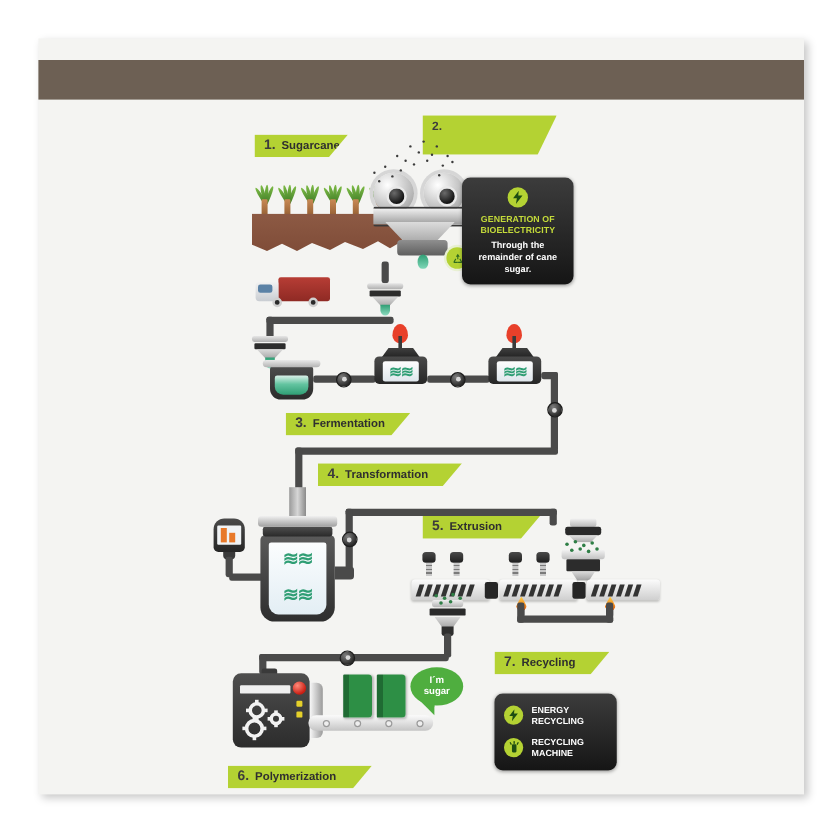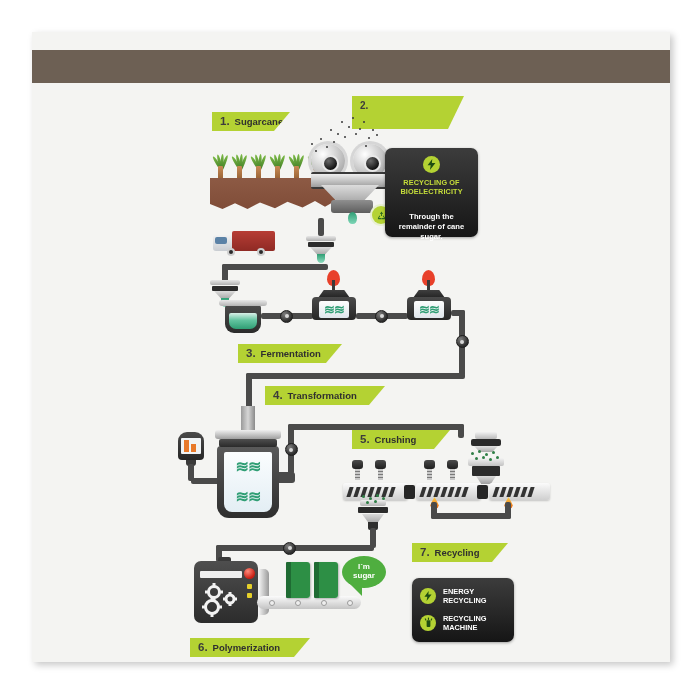--- a/index.html
+++ b/index.html
@@ -53,21 +53,21 @@
     background:linear-gradient(180deg,#3c3c3c 0%,#2b2b2b 45%,#151515 100%);
     box-shadow:0 1px 3px rgba(0,0,0,.35);
     box-sizing:border-box;
   }
   .bio-box{left:385px;top:148px;width:93px;height:89px;padding:7px 6px 6px;text-align:center;}
   .bio-icon{
     width:17px;height:17px;border-radius:50%;background:#b4d233;margin:1px auto 5px;
     display:flex;align-items:center;justify-content:center;
   }
   .bio-title{color:#c5dc3a;font-size:7.3px;font-weight:bold;line-height:1.25;letter-spacing:.1px;}
-  .bio-sub{color:#ffffff;font-size:7.6px;font-weight:bold;line-height:1.3;margin-top:16px;}
+  .bio-sub{color:#ffffff;font-size:7.6px;font-weight:bold;line-height:1.3;margin-top:4px;}
 
   .rec-box{left:412px;top:578px;width:102px;height:64px;padding:9px 8px;}
   .rec-row{display:flex;align-items:center;margin-bottom:8px;}
   .rec-ic{
     width:16px;height:16px;border-radius:50%;background:#b4d233;flex:0 0 16px;
     display:flex;align-items:center;justify-content:center;margin-right:7px;
   }
   .rec-lbl{color:#ffffff;font-size:7.4px;font-weight:bold;line-height:1.25;white-space:pre-line;}
 
   
@@ -403,21 +403,21 @@
       <path d="M20 18 L16.5 12 L14.8 13 L17.5 17.5 H12.5 V20 H19 Z" fill="#2f6b1f"></path>
     </svg>
   </div>
 
   <div class="darkbox bio-box">
     <div class="bio-icon">
       <svg width="9" height="11" viewBox="0 0 10 14" aria-hidden="true">
         <polygon points="6,0 0,8 4,8 3,14 10,5 5.5,5" fill="#1e4d12"></polygon>
       </svg>
     </div>
-    <div class="bio-title">RECYCLING OF
+    <div class="bio-title">GENERATION OF
 BIOELECTRICITY</div>
     <div class="bio-sub">Through the
 remainder of
 cane sugar.</div>
   </div>
 
   <div class="pipe v" style="left:318px;top:218px;height:18px;"></div>
   <div class="funnel" style="left:304px;top:236px;">
     <div class="cap"></div>
       <div class="dark"></div>
@@ -512,21 +512,21 @@
   </div>
   <div class="pipe h" style="left:279px;top:472px;width:16px;border-radius:0 3px 3px 0;height:11px;"></div>
 
   <div class="pipe h" style="left:288px;top:424px;width:176px;"></div>
   <div class="pipe v" style="left:288px;top:424px;height:50px;"></div>
   <div class="valve" style="left:284.5px;top:443px;"></div>
   <div class="pipe v" style="left:458px;top:424px;height:14px;"></div>
 
   <div class="banner" style="left:352px;top:430px;width:98px;height:19px;">
     <span class="num">5.</span>
-    <span class="txt">Crushing</span>
+    <span class="txt">Extrusion</span>
   </div>
 
   <div class="tower">
     <div class="t1"></div>
       <div class="t2"></div>
       <div class="t3"></div>
       <div class="t4"></div>
       <div class="t5"></div>
       <div class="t6"></div>
   </div>

